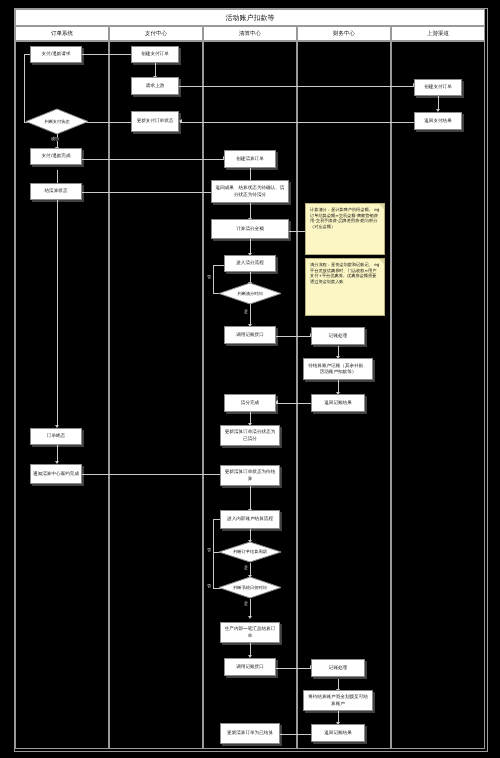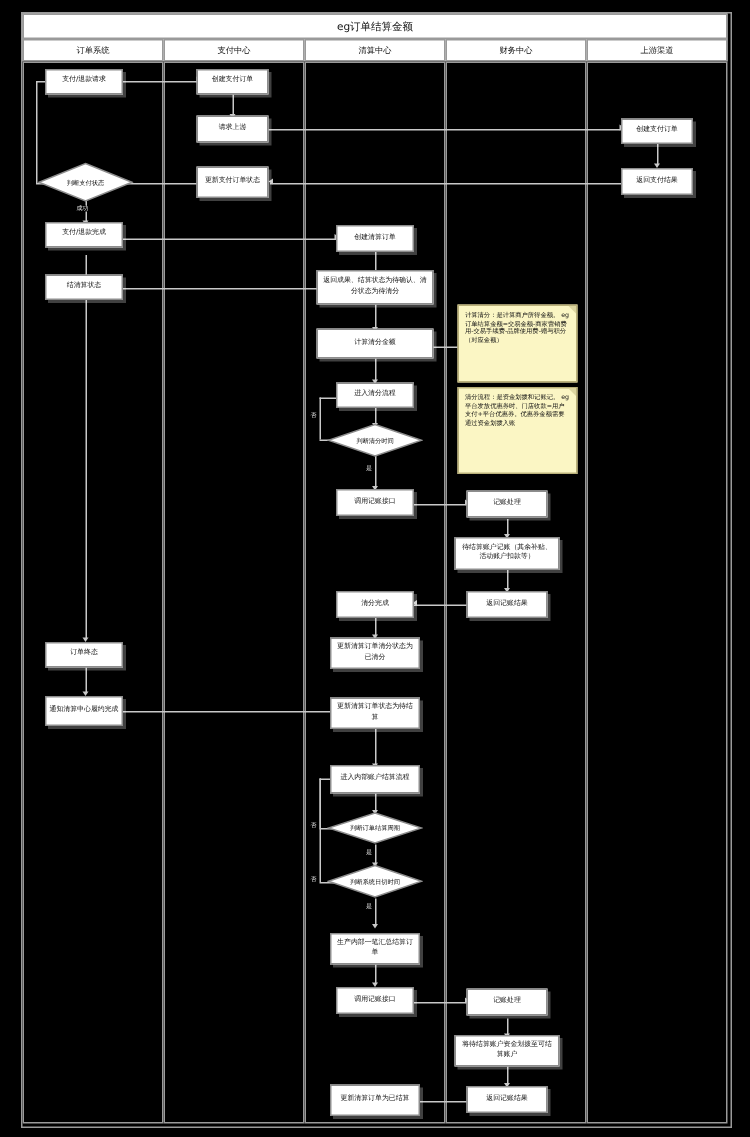--- a/index.html
+++ b/index.html
@@ -33,21 +33,21 @@
   .arrow.left{border-top:2.4px solid transparent;border-bottom:2.4px solid transparent;border-right:3.4px solid #c9c9c9;}
   .elabel{position:absolute;font-size:4px;color:#e8e8e8;background:#000;padding:0 1px;line-height:1;}
 </style>
 </head>
 <body>
 
 <div id="page">
 
   <div id="frame"></div>
 
-  <div class="title-bar">eg订单结算金额</div>
+  <div class="title-bar">活动账户扣款等</div>
 
   <div class="lane-head" style="left:15px;width:94px;">订单系统</div>
   <div class="lane-head" style="left:109px;width:94px;">支付中心</div>
   <div class="lane-head" style="left:203px;width:94px;">清算中心</div>
   <div class="lane-head" style="left:297px;width:94px;">财务中心</div>
   <div class="lane-head" style="left:391px;width:94px;">上游渠道</div>
 
   <div class="lane-body" style="left:15px;width:94px;"></div>
   <div class="lane-body" style="left:109px;width:94px;"></div>
   <div class="lane-body" style="left:203px;width:94px;"></div>

